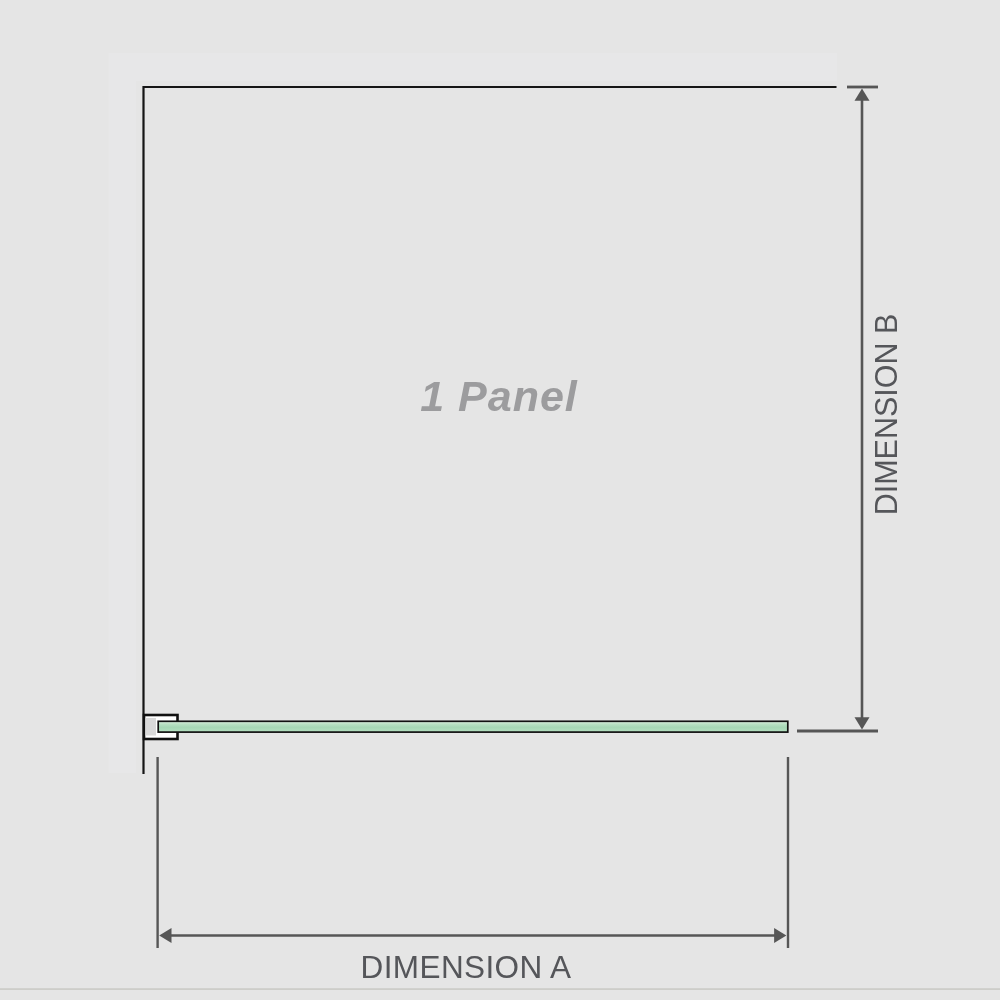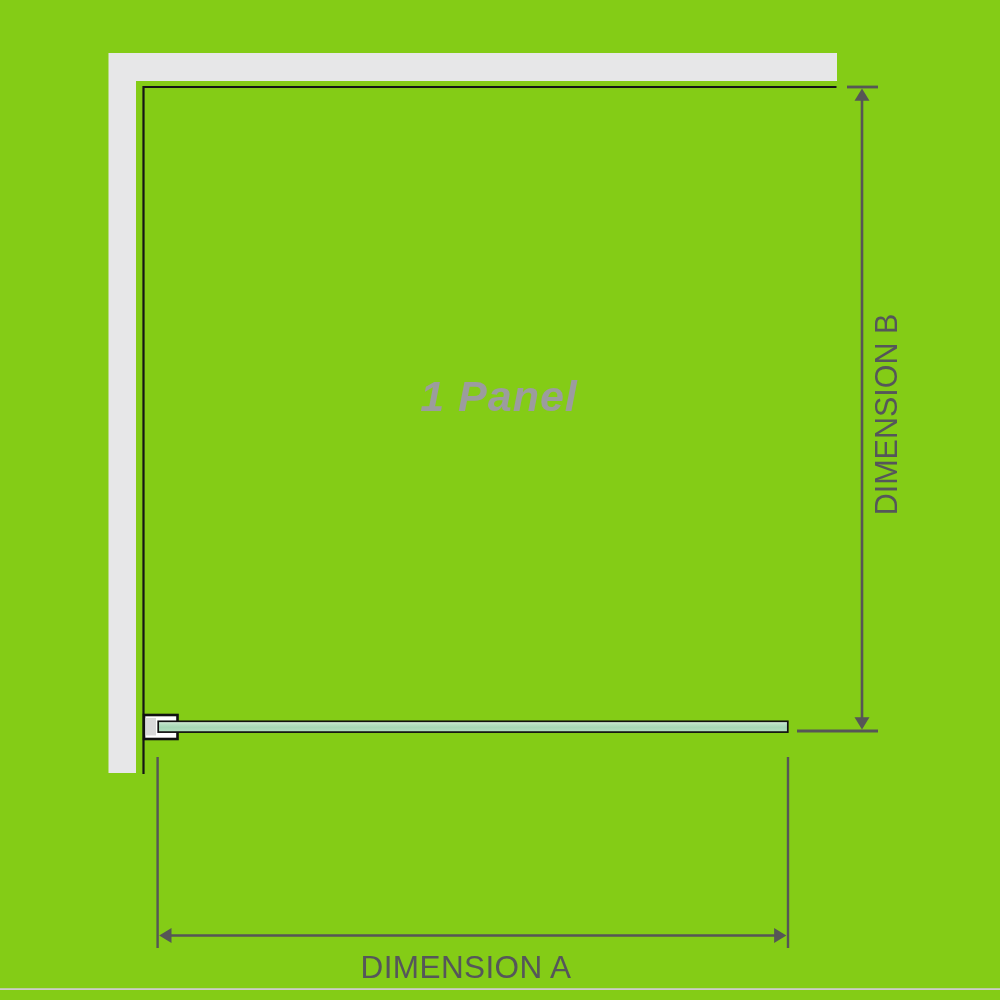--- a/index.html
+++ b/index.html
@@ -1,16 +1,16 @@
 <!DOCTYPE html>
 <html><head>
 <meta charset="utf-8">
 <style>
   html,body{margin:0;padding:0;background:#ffffff;}
-  .stage{position:relative;width:1000px;height:1000px;background:#84cc16;overflow:hidden;
+  .stage{position:relative;width:1000px;height:1000px;background:#e5e5e5;overflow:hidden;
          font-family:"Liberation Sans", sans-serif;}
   svg{position:absolute;left:0;top:0;}
 </style>
 </head>
 <body>
 <div class="stage">
 <svg width="1000" height="1000" viewBox="0 0 1000 1000">
   <defs>
     <linearGradient id="glass" x1="0" y1="0" x2="0" y2="1">
       <stop offset="0" stop-color="#e3f3e6"></stop>

